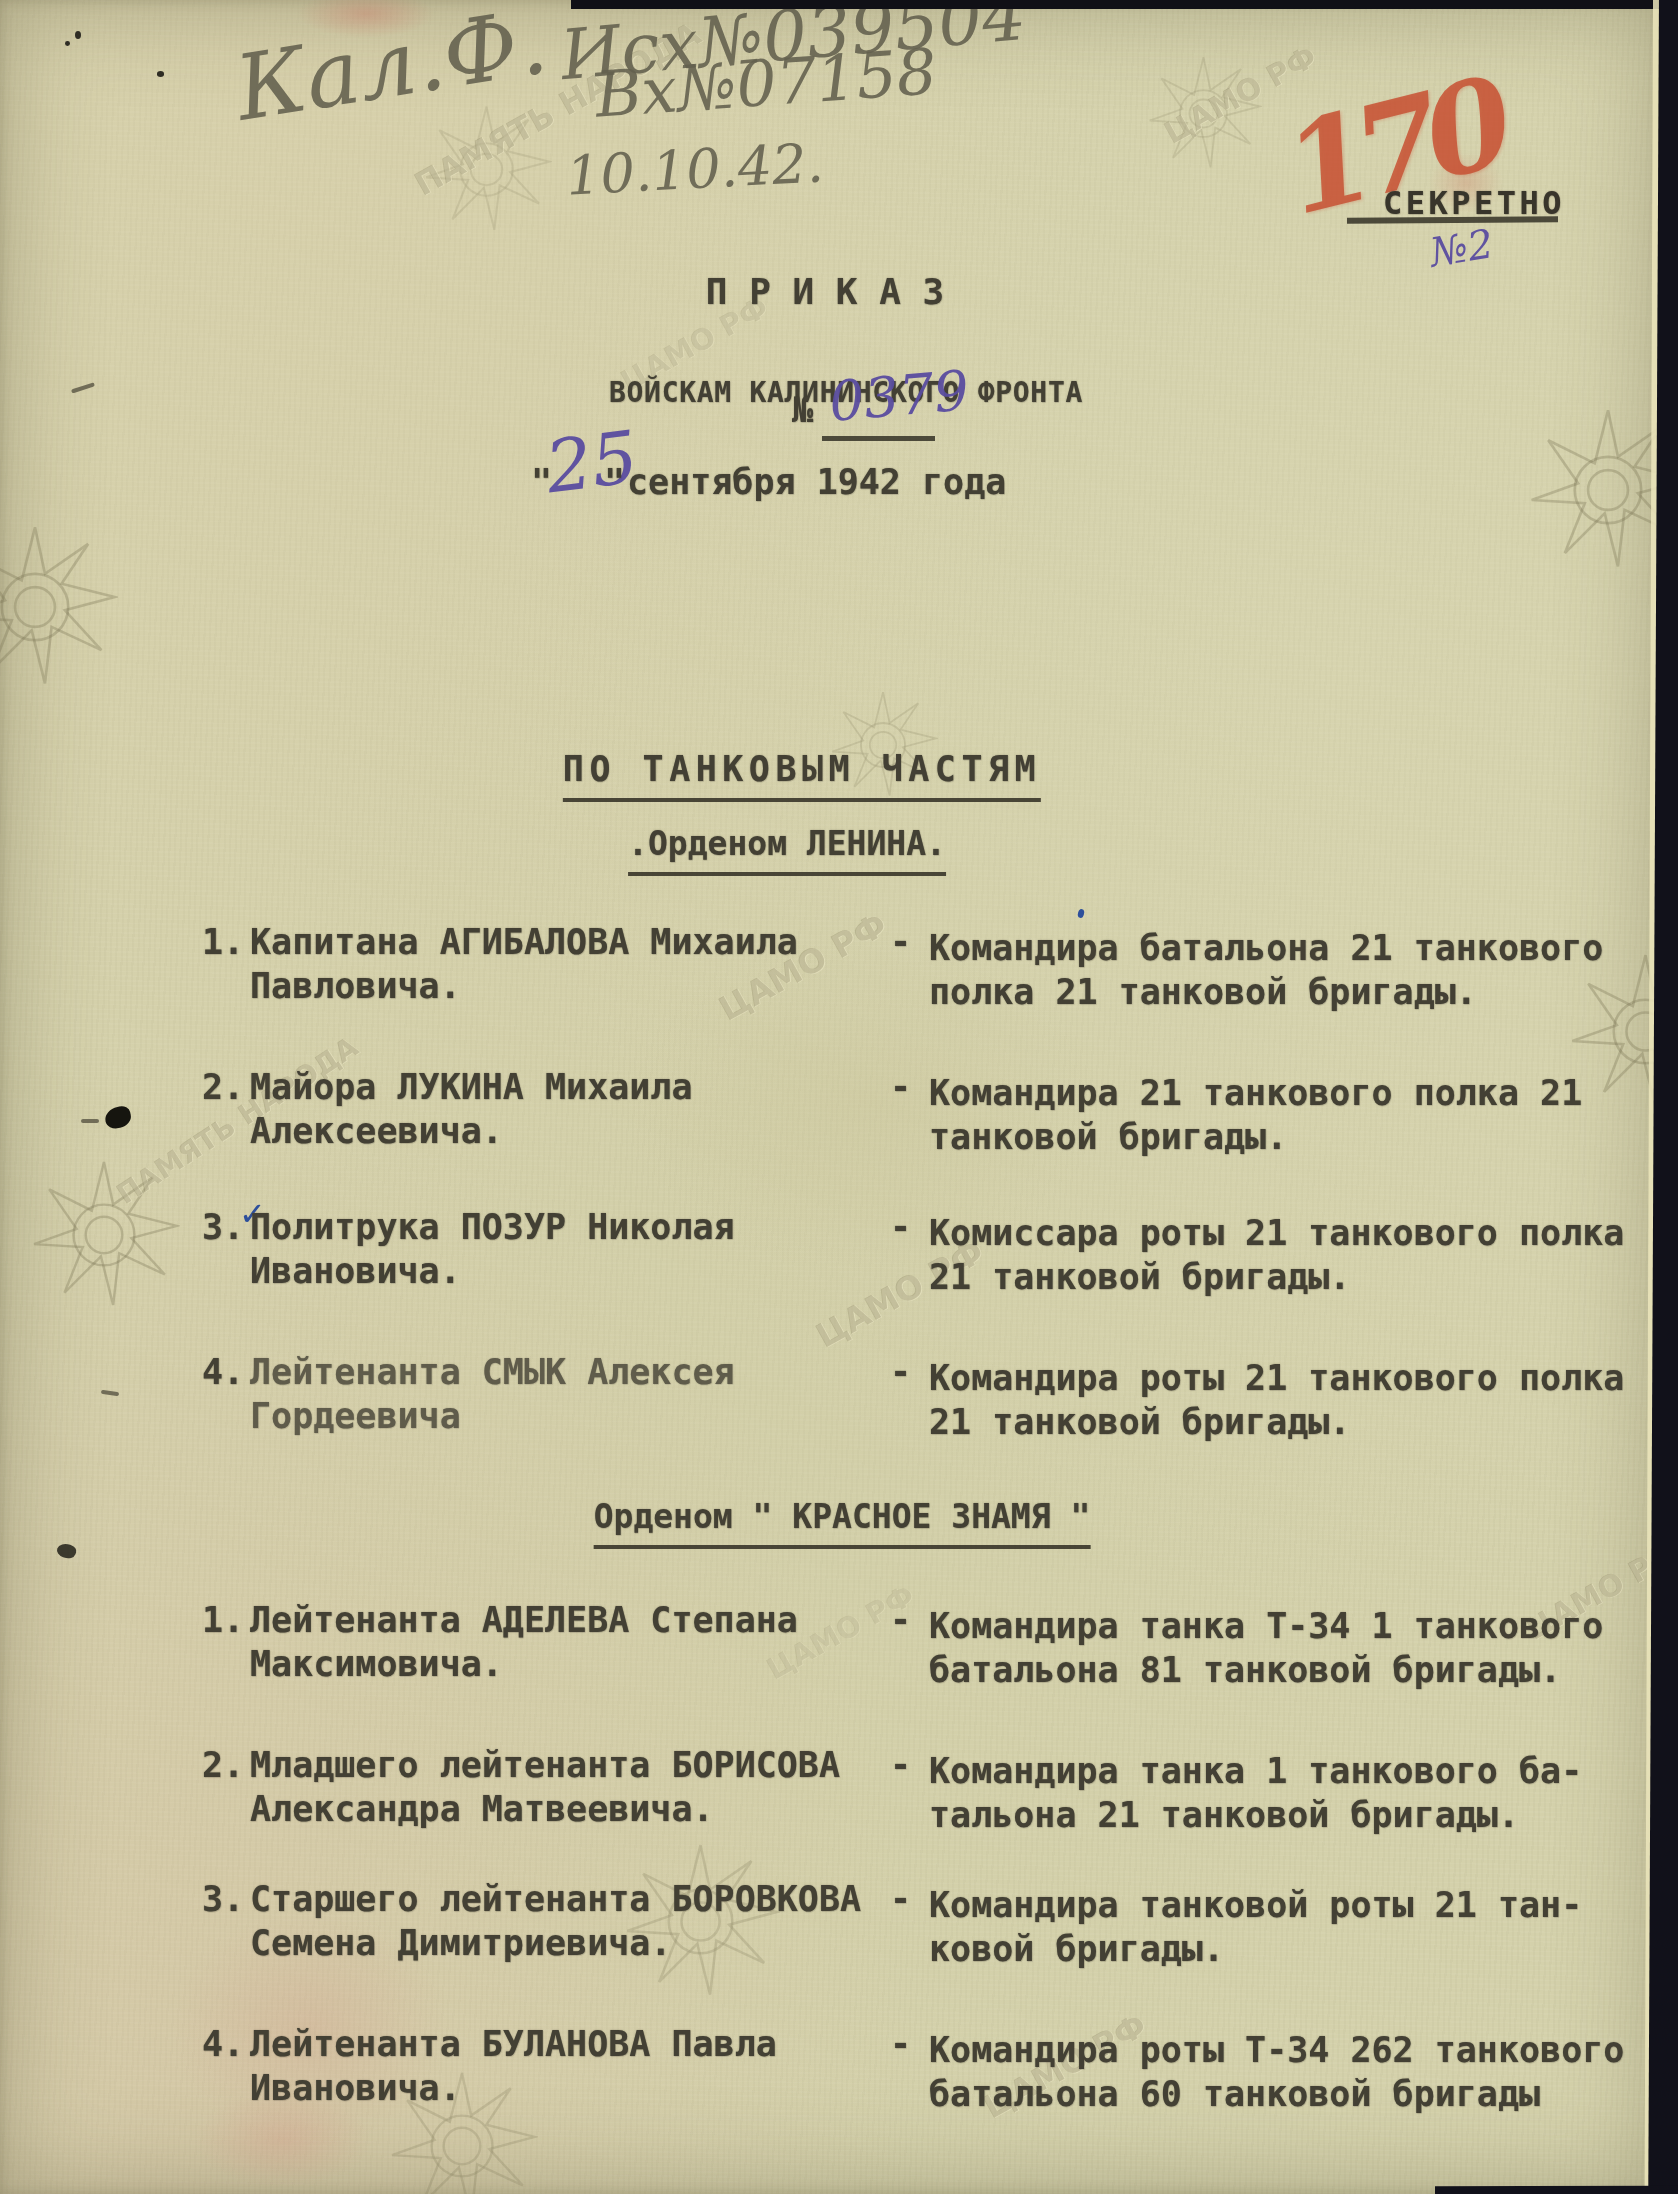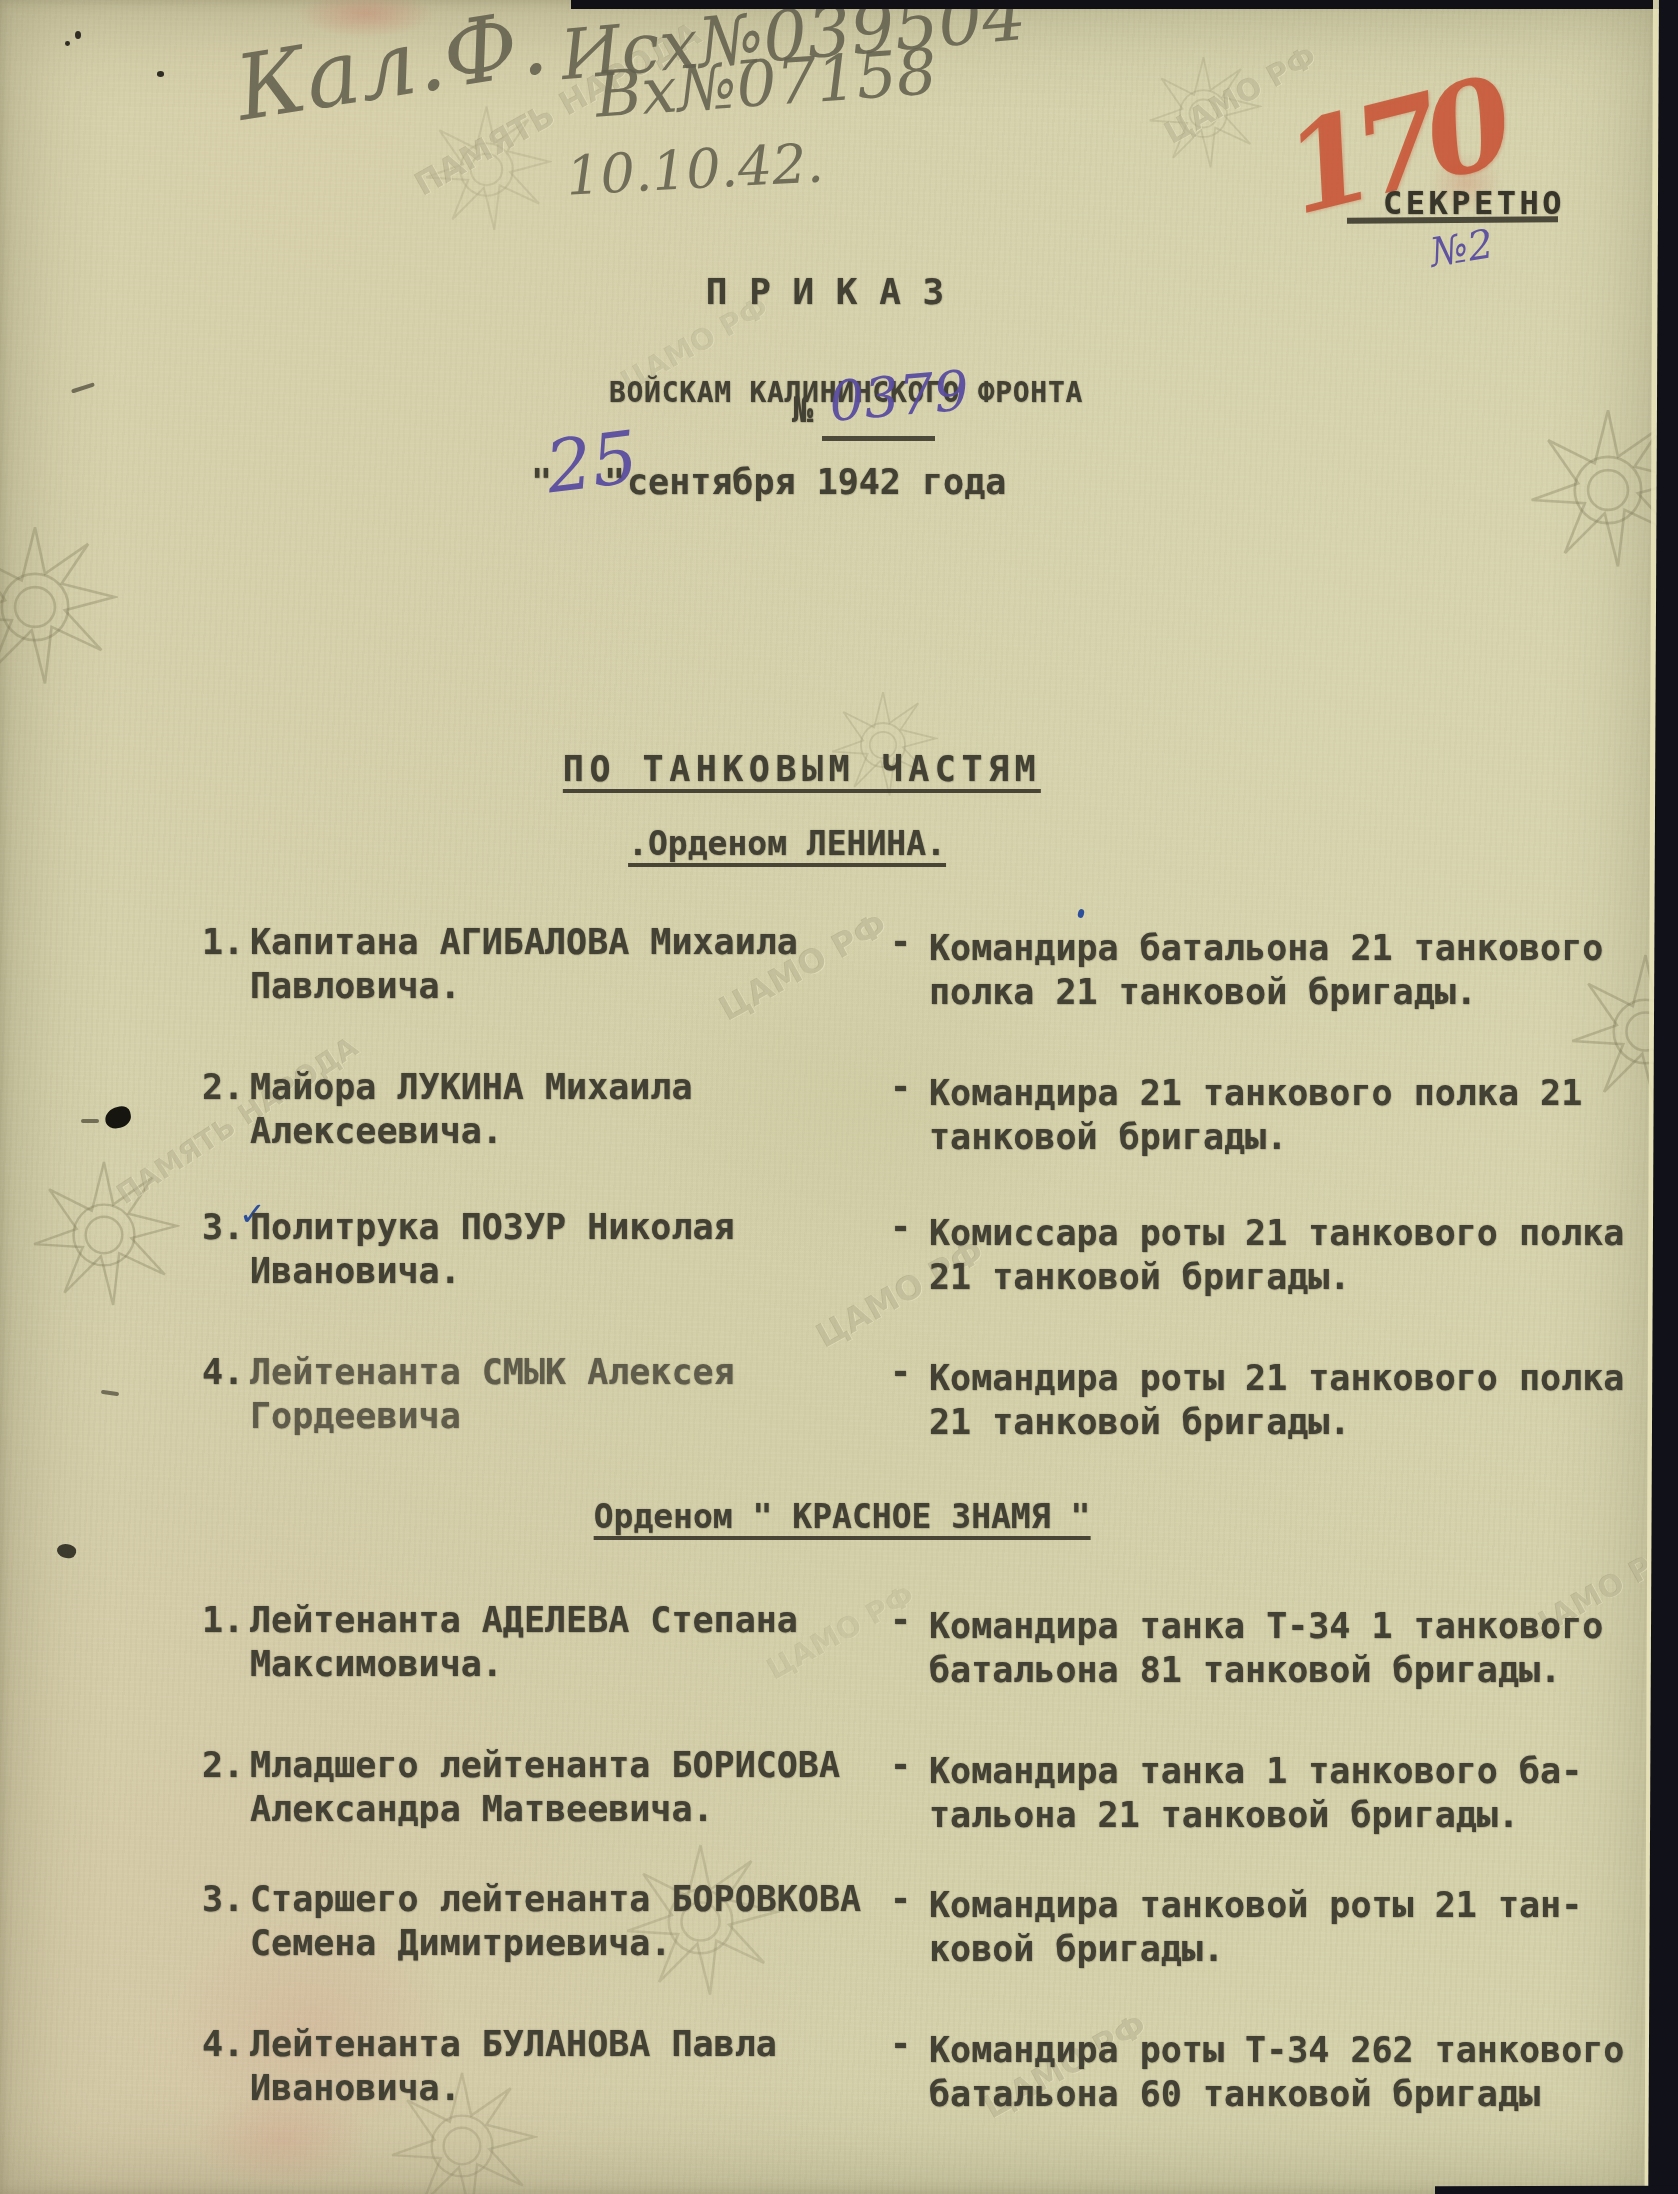--- a/index.html
+++ b/index.html
@@ -17,21 +17,21 @@
   .edge-top{position:absolute;left:571px;top:0;width:1107px;height:9px;background:#101016;}
   .edge-right-hl{position:absolute;left:1653px;top:0;width:6.2px;height:2193px;
      background:rgba(236,230,188,.85);transform:rotate(.22deg);transform-origin:top left;}
   .edge-right{position:absolute;left:1659px;top:-5.5px;width:30px;height:2208px;background:#11111a;
      transform:rotate(.28deg);transform-origin:top left;}
   .edge-bottom{position:absolute;left:1435px;top:2186px;width:243px;height:9.7px;background:#11111a;
      transform:rotate(-.15deg);}
   .typed{position:absolute;color:#434034;font-weight:700;font-size:35px;line-height:44px;
      text-shadow:0 0 1.4px rgba(64,60,46,.55), 0.7px 0.7px 0 rgba(64,60,46,.12);white-space:pre;}
   .cx{transform:translateX(-50%);}
-  .ul{border-bottom:4.8px solid rgba(52,49,38,.88);padding-bottom:0;}
+  .ul{border-bottom:4.8px solid rgba(52,49,38,.88);padding-bottom:9px;}
   .hw{position:absolute;font-family:"DejaVu Serif",serif;font-style:italic;color:#63604e;
      opacity:.88;white-space:pre;}
   .ink{color:#5a4da0;opacity:.95;}
   .red{color:rgba(198,72,42,.9);}
   .uline{position:absolute;background:rgba(52,49,38,.85);}
   .entry{position:absolute;left:0;width:1660px;height:104px;}
   .entry .num{position:absolute;left:202px;top:0;}
   .entry .mark{position:absolute;left:239px;top:-9.7px;color:#2d4f9b;font-family:"DejaVu Sans",sans-serif;
      font-weight:700;font-size:32px;text-shadow:none;}
   .entry .name{position:absolute;left:250px;top:0;width:676px;}

